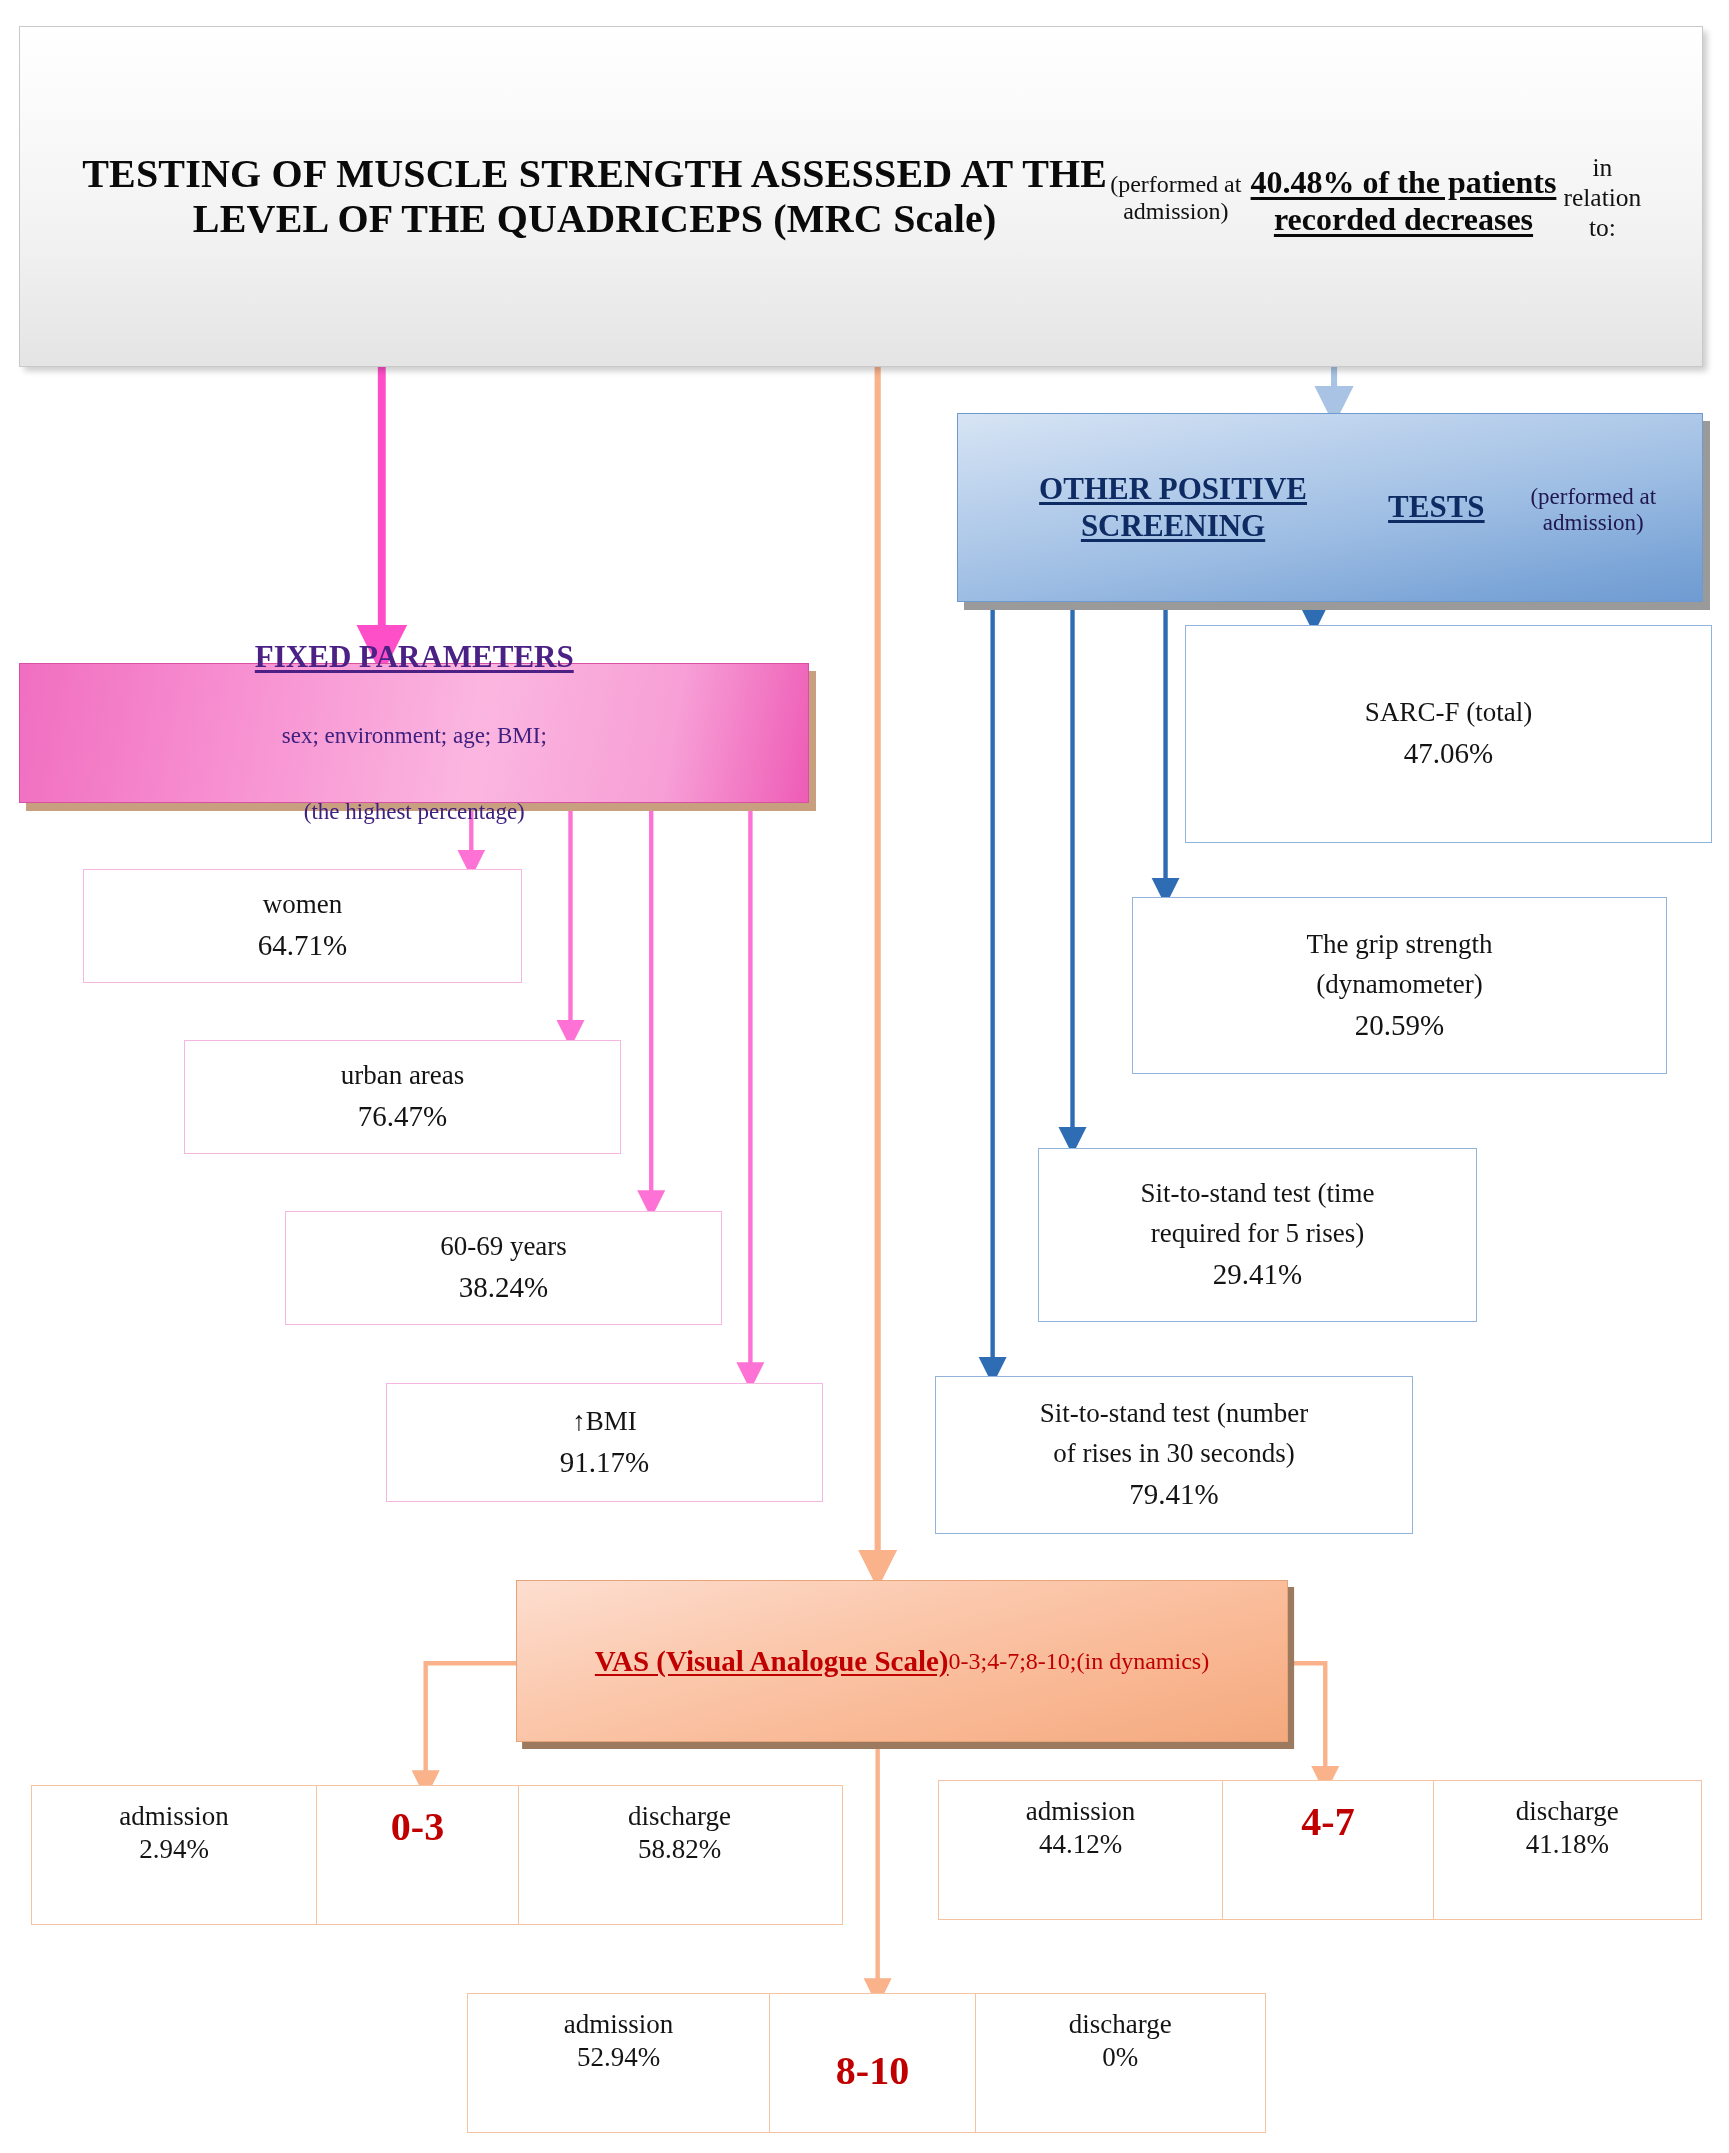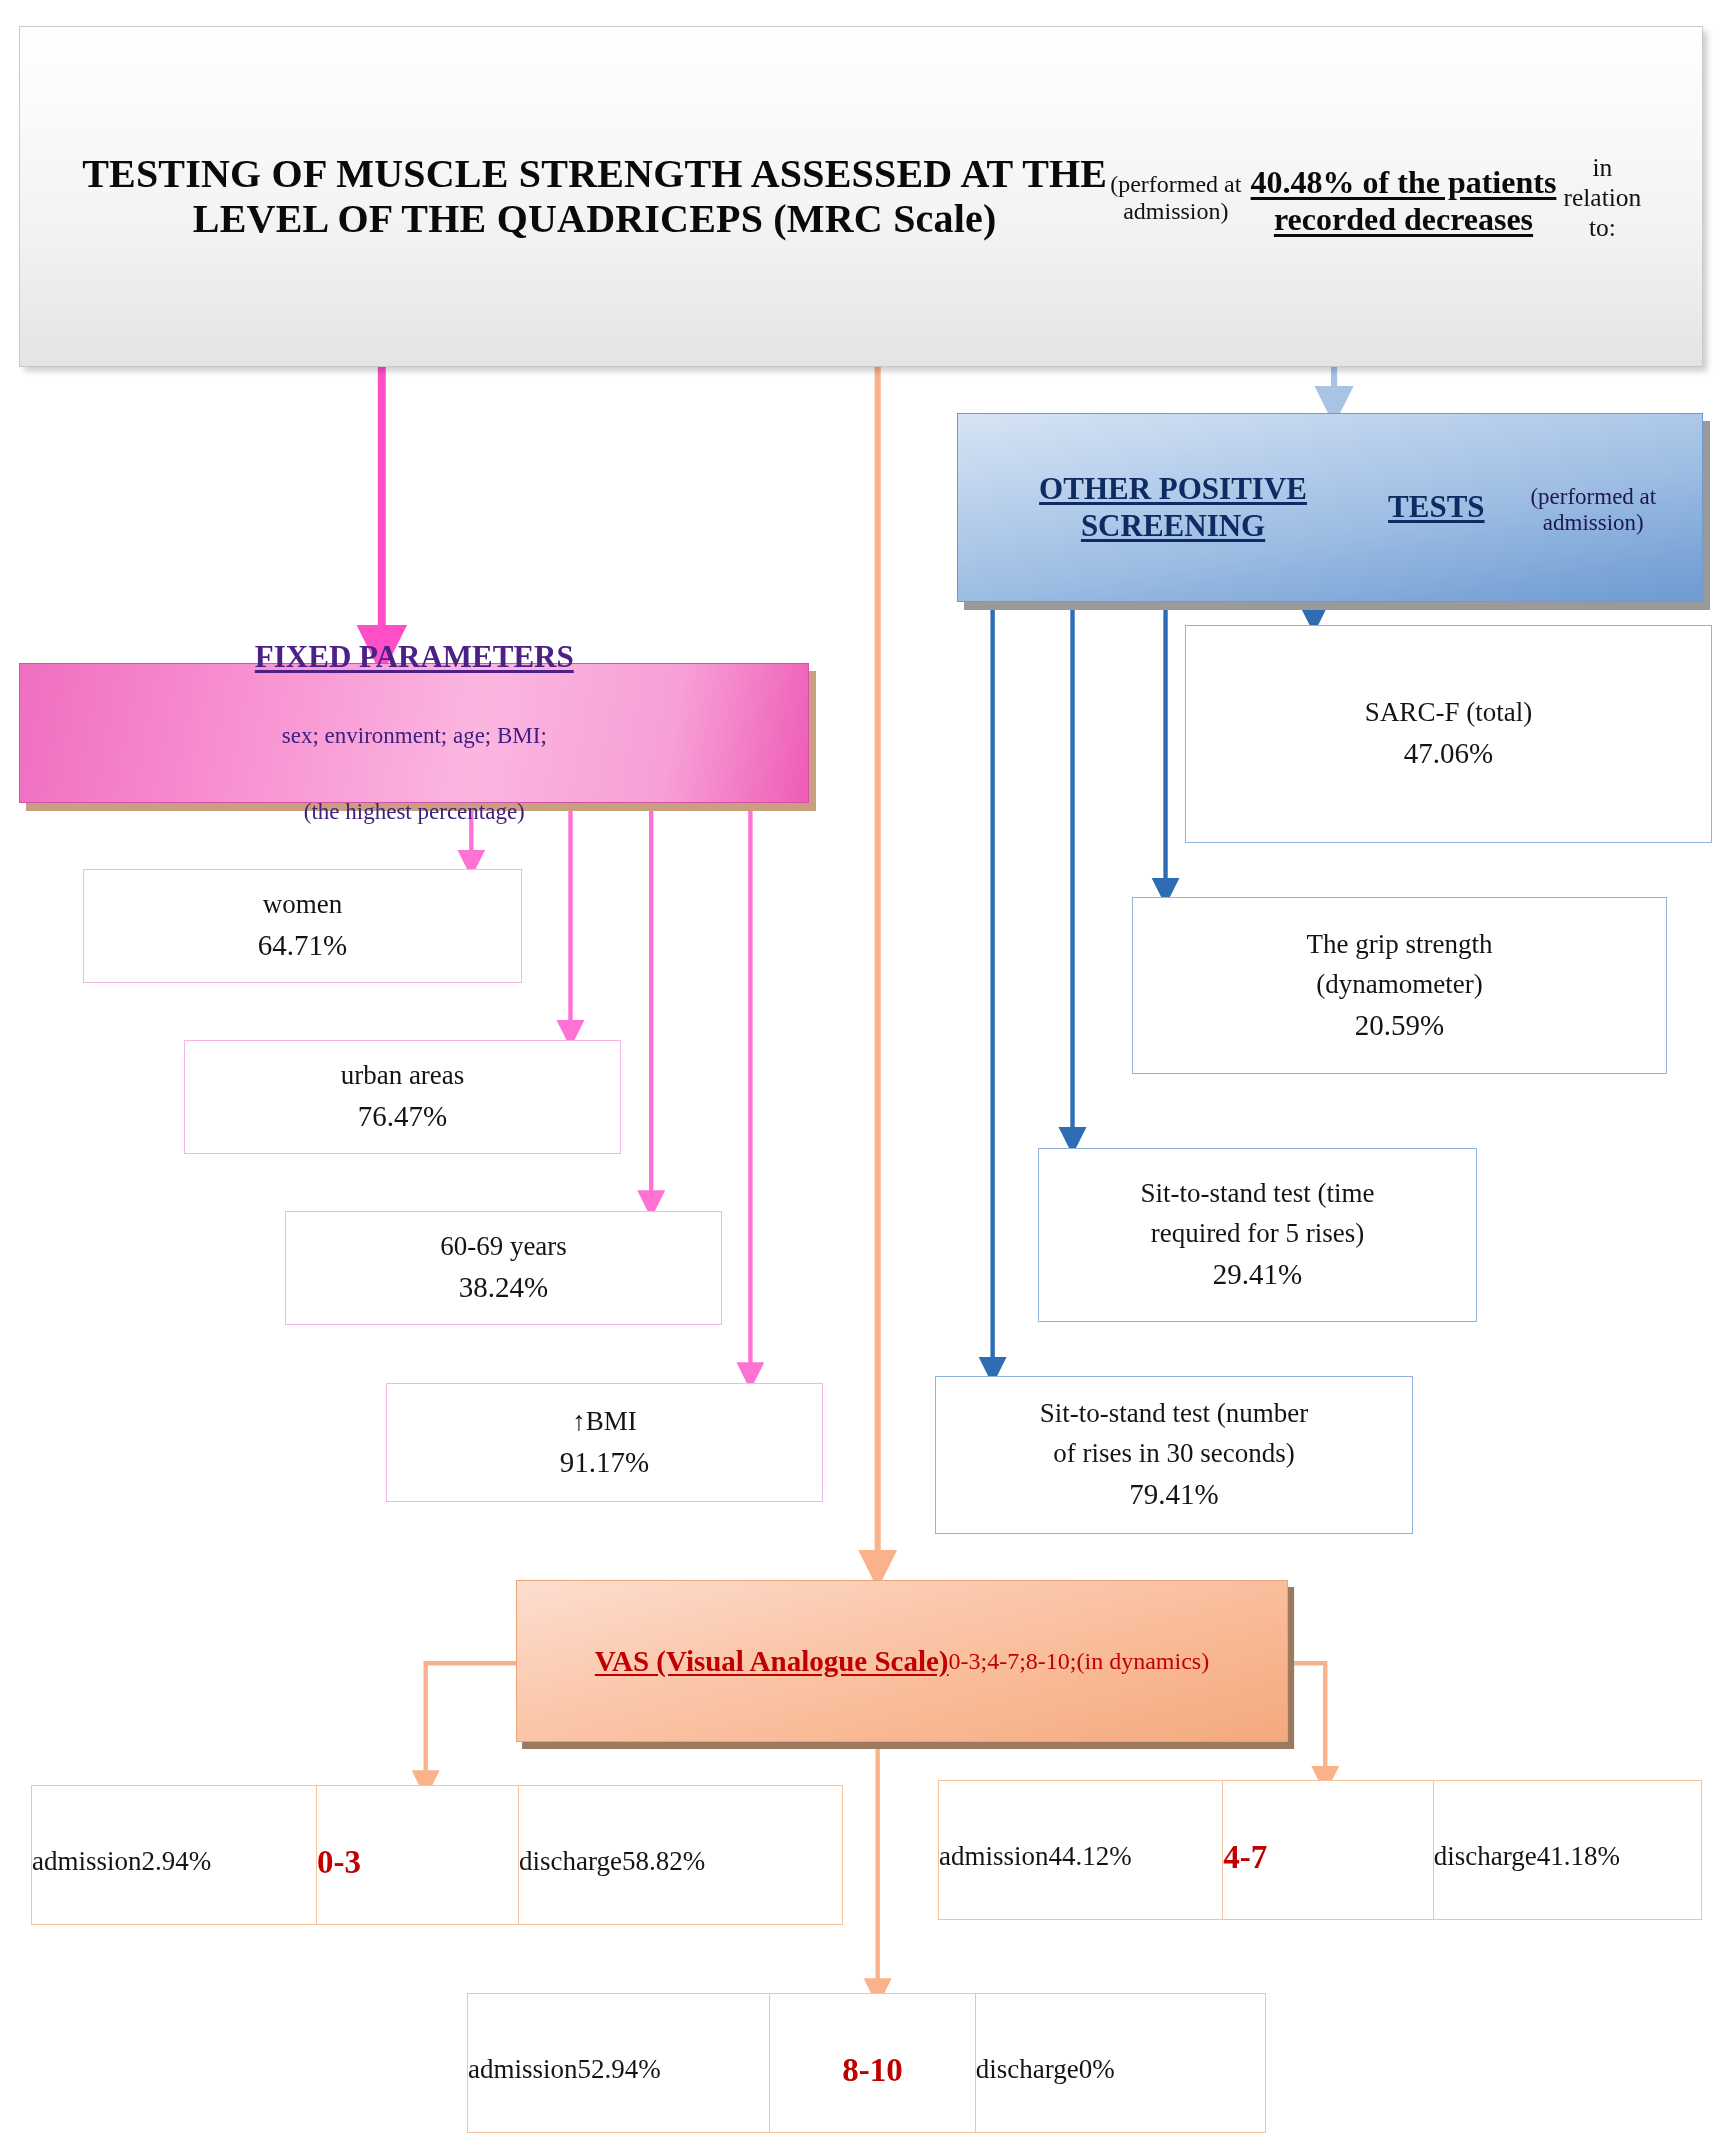--- a/index.html
+++ b/index.html
@@ -71,26 +71,26 @@
     display:flex; flex-direction:column; align-items:center; justify-content:center;
     text-align:center; background:#ffffff; line-height:1.22;gap:7px;
   }
   .leaf .l-name{ font-size:27px; color:#141414; font-weight:normal;}
   .leaf .l-val { font-size:29px; color:#141414;}
   .leaf.pink-leaf{ border:1.8px solid #f5b6e2; }
   .leaf.blue-leaf{ border:1.8px solid #92b4dc; }
 
   
   .vas-table{ display:flex; border:1.8px solid #f6c3a1; background:#fff; }
-  .vas-cell{ display:flex; flex-direction:row; align-items:center; justify-content:flex-start;
+  .vas-cell{ display:flex; flex-direction:column; align-items:center; justify-content:flex-start;
              padding-top:14px; text-align:center; border-right:1.8px solid #f6c3a1; line-height:1.24;}
   .vas-cell:last-child{ border-right:none; }
   .vc-lab{ font-size:27px; color:#141414;}
   .vc-val{ font-size:27px; color:#141414;}
-  .vc-score{ font-size:33px; font-weight:bold; color:#c00000; padding-top:1.8px;}
+  .vc-score{ font-size:40px; font-weight:bold; color:#c00000; padding-top:1.8px;}
 
   svg.ovl{ position:absolute; left:0; top:0; width:1729px; height:2153px;
            pointer-events:none; overflow:visible;}
 </style>
 </head>
 <body>
 
 <div id="canvas">
 
   <svg class="ovl" viewBox="0 0 1970 2453" preserveAspectRatio="none">

